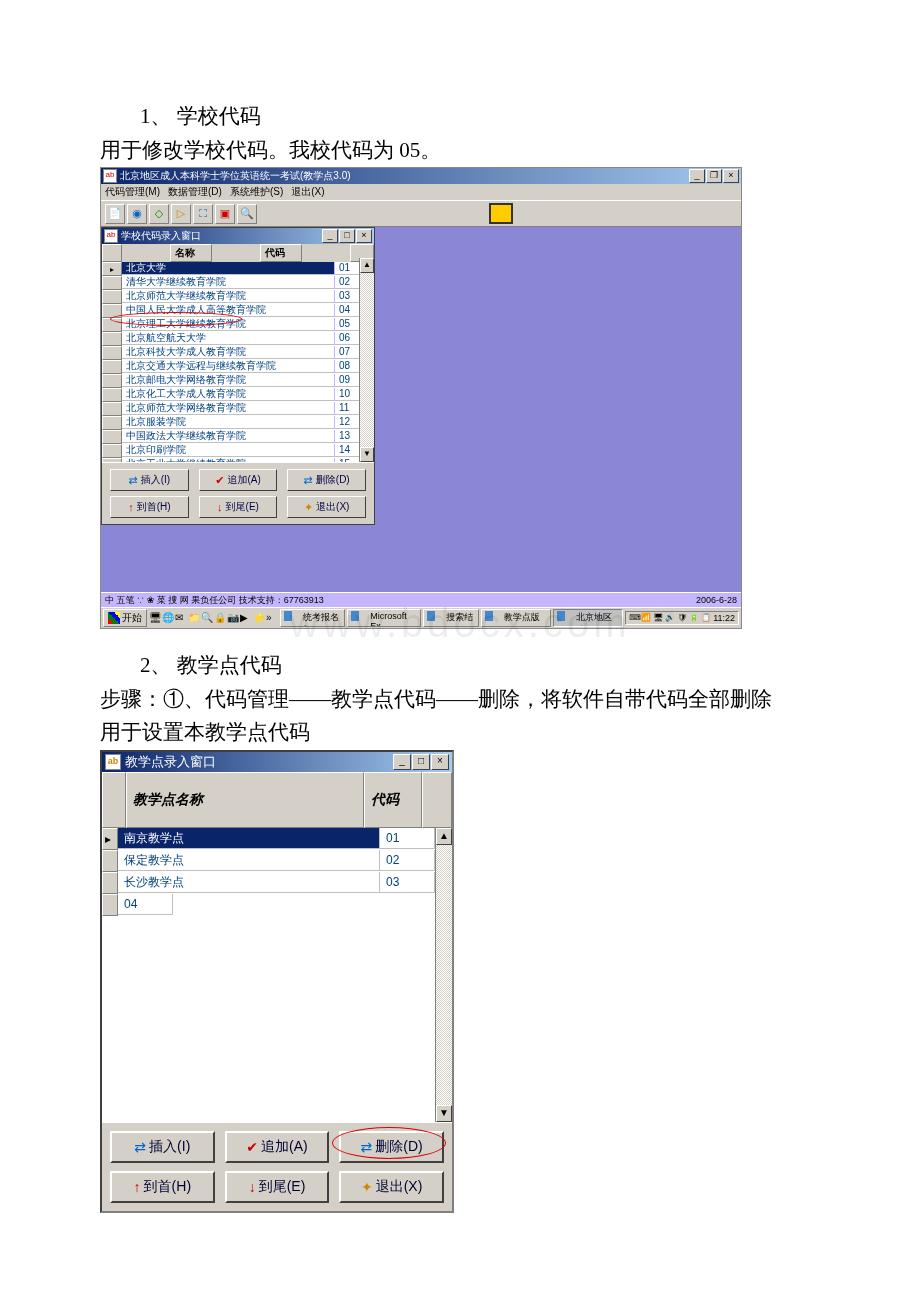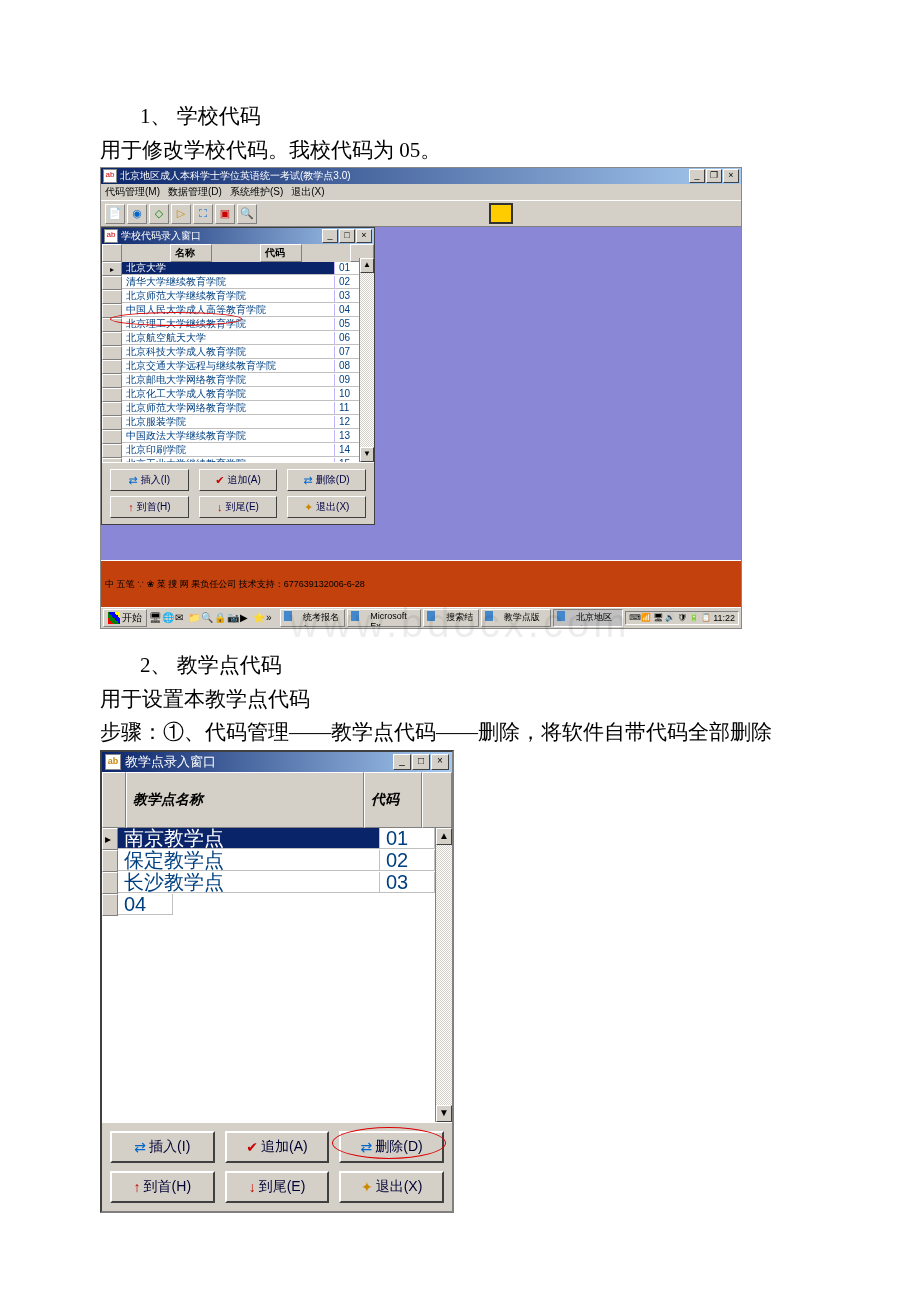--- a/index.html
+++ b/index.html
@@ -62,23 +62,23 @@
   }
   .tbtn.exit {
     width: 20px; height: 17px; background: #ffcc00;
     border: 2px solid #333; margin-left: 230px;
   }
   .workspace {
     background: #8a87d6; height: 380px; position: relative;
   }
   .ws-status {
     position: absolute; bottom: 0; left: 0; right: 0;
-    background: #c2410c; height: 14px;
-    display: flex; align-items: center; padding: 16px 4px;
-    font-size: 9px; color: #000; justify-content: flex-start;
+    background: #c4b5fd; height: 14px;
+    display: flex; align-items: center; padding: 0 4px;
+    font-size: 9px; color: #000; justify-content: space-between;
     border-top: 1px solid #fff;
   }
   .taskbar {
     background: #d4d0c8; height: 20px; display: flex; align-items: center;
     gap: 2px; padding: 0 2px; border-top: 1px solid #fff;
   }
   .taskbar .start {
     display: flex; align-items: center; gap: 2px; font-size: 10px;
     border: 1px solid; border-color: #fff #808080 #808080 #fff;
     padding: 1px 4px;
@@ -190,21 +190,21 @@
     border: 1px solid; border-color: #fff #808080 #808080 #fff;
     padding: 18px 6px;
     font-style: italic;
   }
   .s2-header .gh-marker { width: 10px; }
   .s2-header .gh-name { flex: 1; }
   .s2-header .gh-code { width: 44px; }
   .s2-header .gh-sb { width: 16px; }
   .s2-body { height: 294px; position: relative; display: flex; }
   .s2-rows { flex: 1; }
-  .s2-row { display: flex; font-size: 20px; color: #004080; }
+  .s2-row { display: flex; font-size: 12px; color: #004080; }
   .s2-row .cell {
     border-right: 1px solid #c0c0c0; border-bottom: 1px solid #c0c0c0;
     padding: 1px 6px; height: 18px; line-height: 18px;
   }
   .s2-row .c-marker {
     width: 10px; padding: 1px 2px; background: #d4d0c8;
     border: 1px solid; border-color: #fff #808080 #808080 #fff;
     color: #000; font-size: 12px;
   }
   .s2-row .c-name { flex: 1; }
@@ -474,22 +474,22 @@
         <span class="ti2">📋</span>
         <span>11:22</span>
       </div>
     </div>
   </div>
   <div class="watermark">www.bdocx.com</div>
 
   <div class="text-line indent" style="margin-top:3px">
     <span>2、</span> <span>教学点代码</span>
   </div>
+  <div class="text-line">步骤：①、代码管理——教学点代码——删除，将软件自带代码全部删除</div>
   <div class="text-line">用于设置本教学点代码</div>
-  <div class="text-line">步骤：①、代码管理——教学点代码——删除，将软件自带代码全部删除</div>
 
   <div class="screenshot2">
     <div class="s2-title">
       <div class="tb-left">
         <div class="tb-icon2">ab</div>
         <span>教学点录入窗口</span>
       </div>
       <div class="win-btns">
         <div class="win-btn">_</div>
         <div class="win-btn">□</div>

